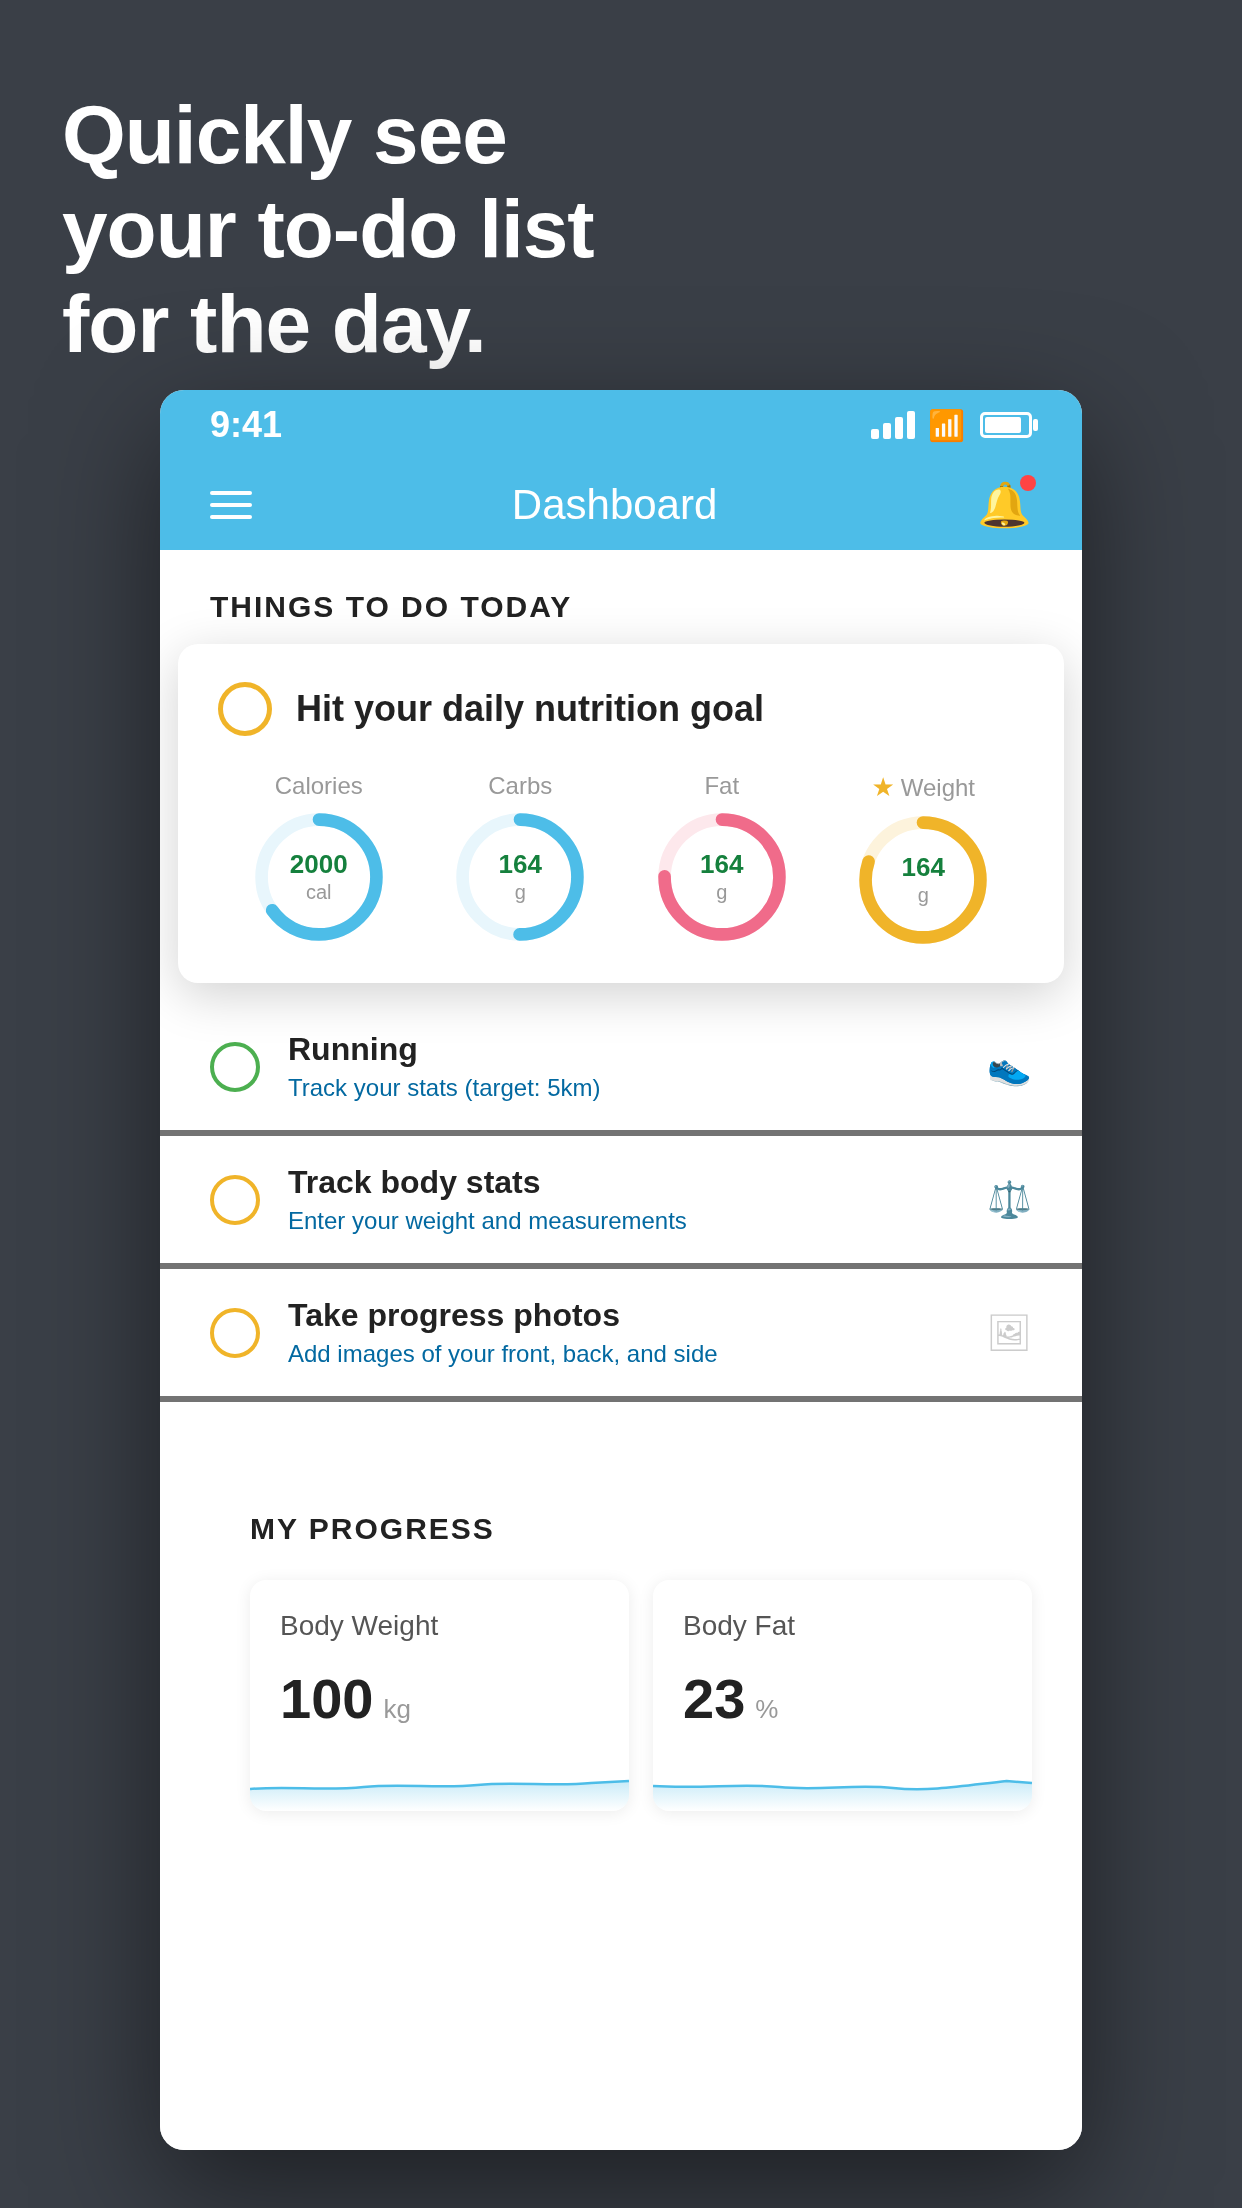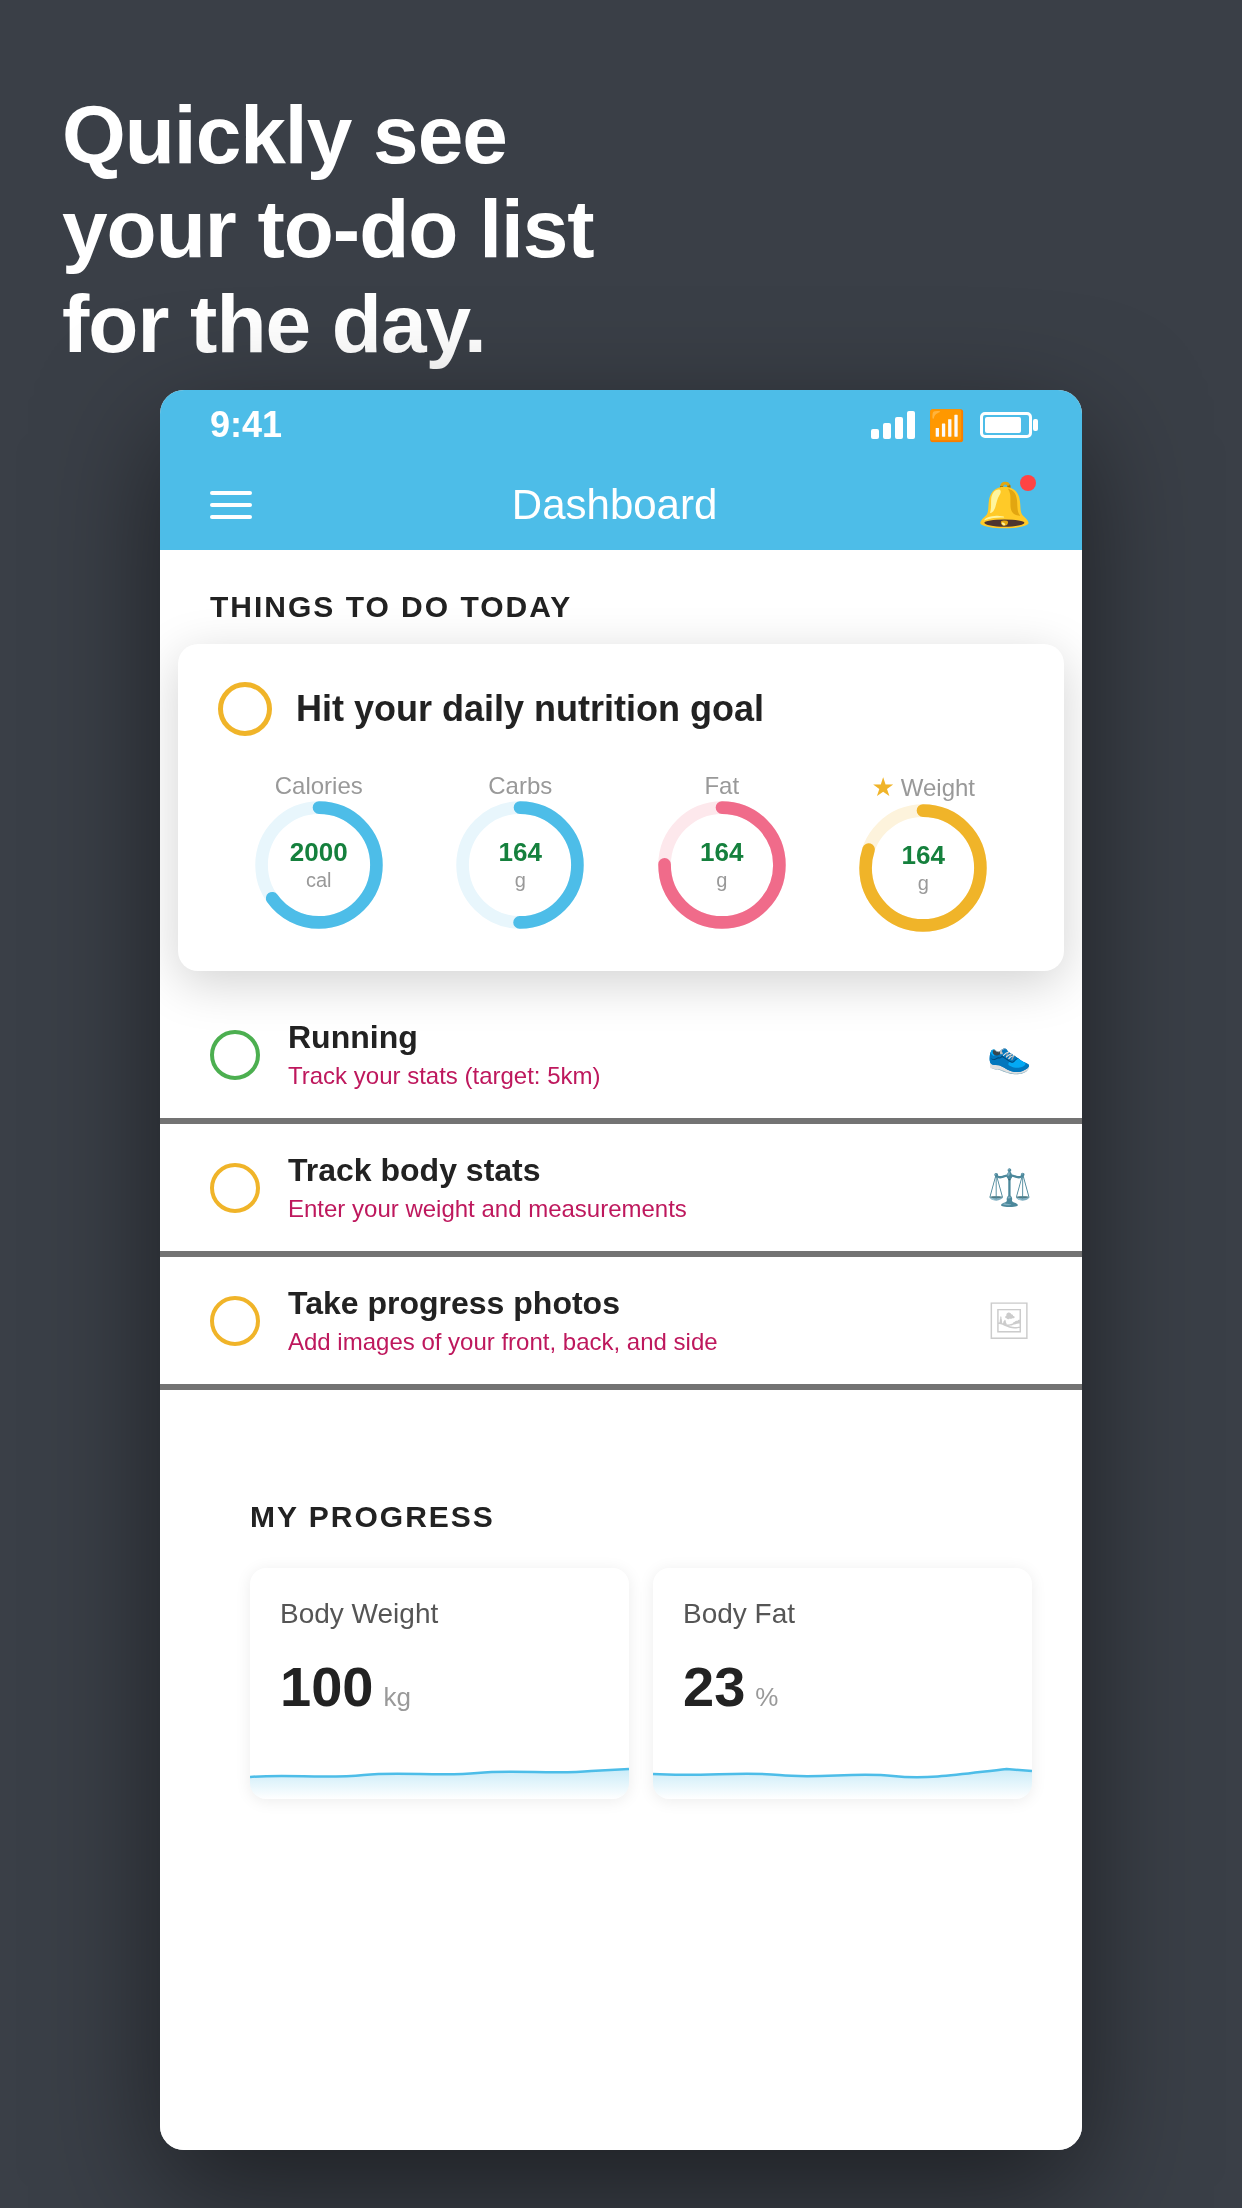--- a/index.html
+++ b/index.html
@@ -168,20 +168,21 @@
     }
     .nutrition-circles {
       display: flex;
       justify-content: space-around;
       align-items: flex-start;
     }
     .nutrition-item {
       display: flex;
       flex-direction: column;
       align-items: center;
+      gap: 12px;
       justify-content: center;
     }
     .nutrition-label {
       font-size: 24px;
       color: #999;
     }
     .star-label {
       display: flex;
       align-items: center;
       gap: 6px;
@@ -240,21 +241,21 @@
     .todo-circle.yellow { border-color: #f0b429; }
     .todo-text-block { flex: 1; }
     .todo-title {
       font-size: 32px;
       font-weight: 600;
       color: #222;
       margin-bottom: 6px;
     }
     .todo-subtitle {
       font-size: 24px;
-      color: #be185d;
+      color: #0369a1;
     }
     .todo-icon {
       color: #ccc;
       font-size: 36px;
     }
 
     
     .phone-body {
       height: calc(1760px - 160px);
       overflow: hidden;

